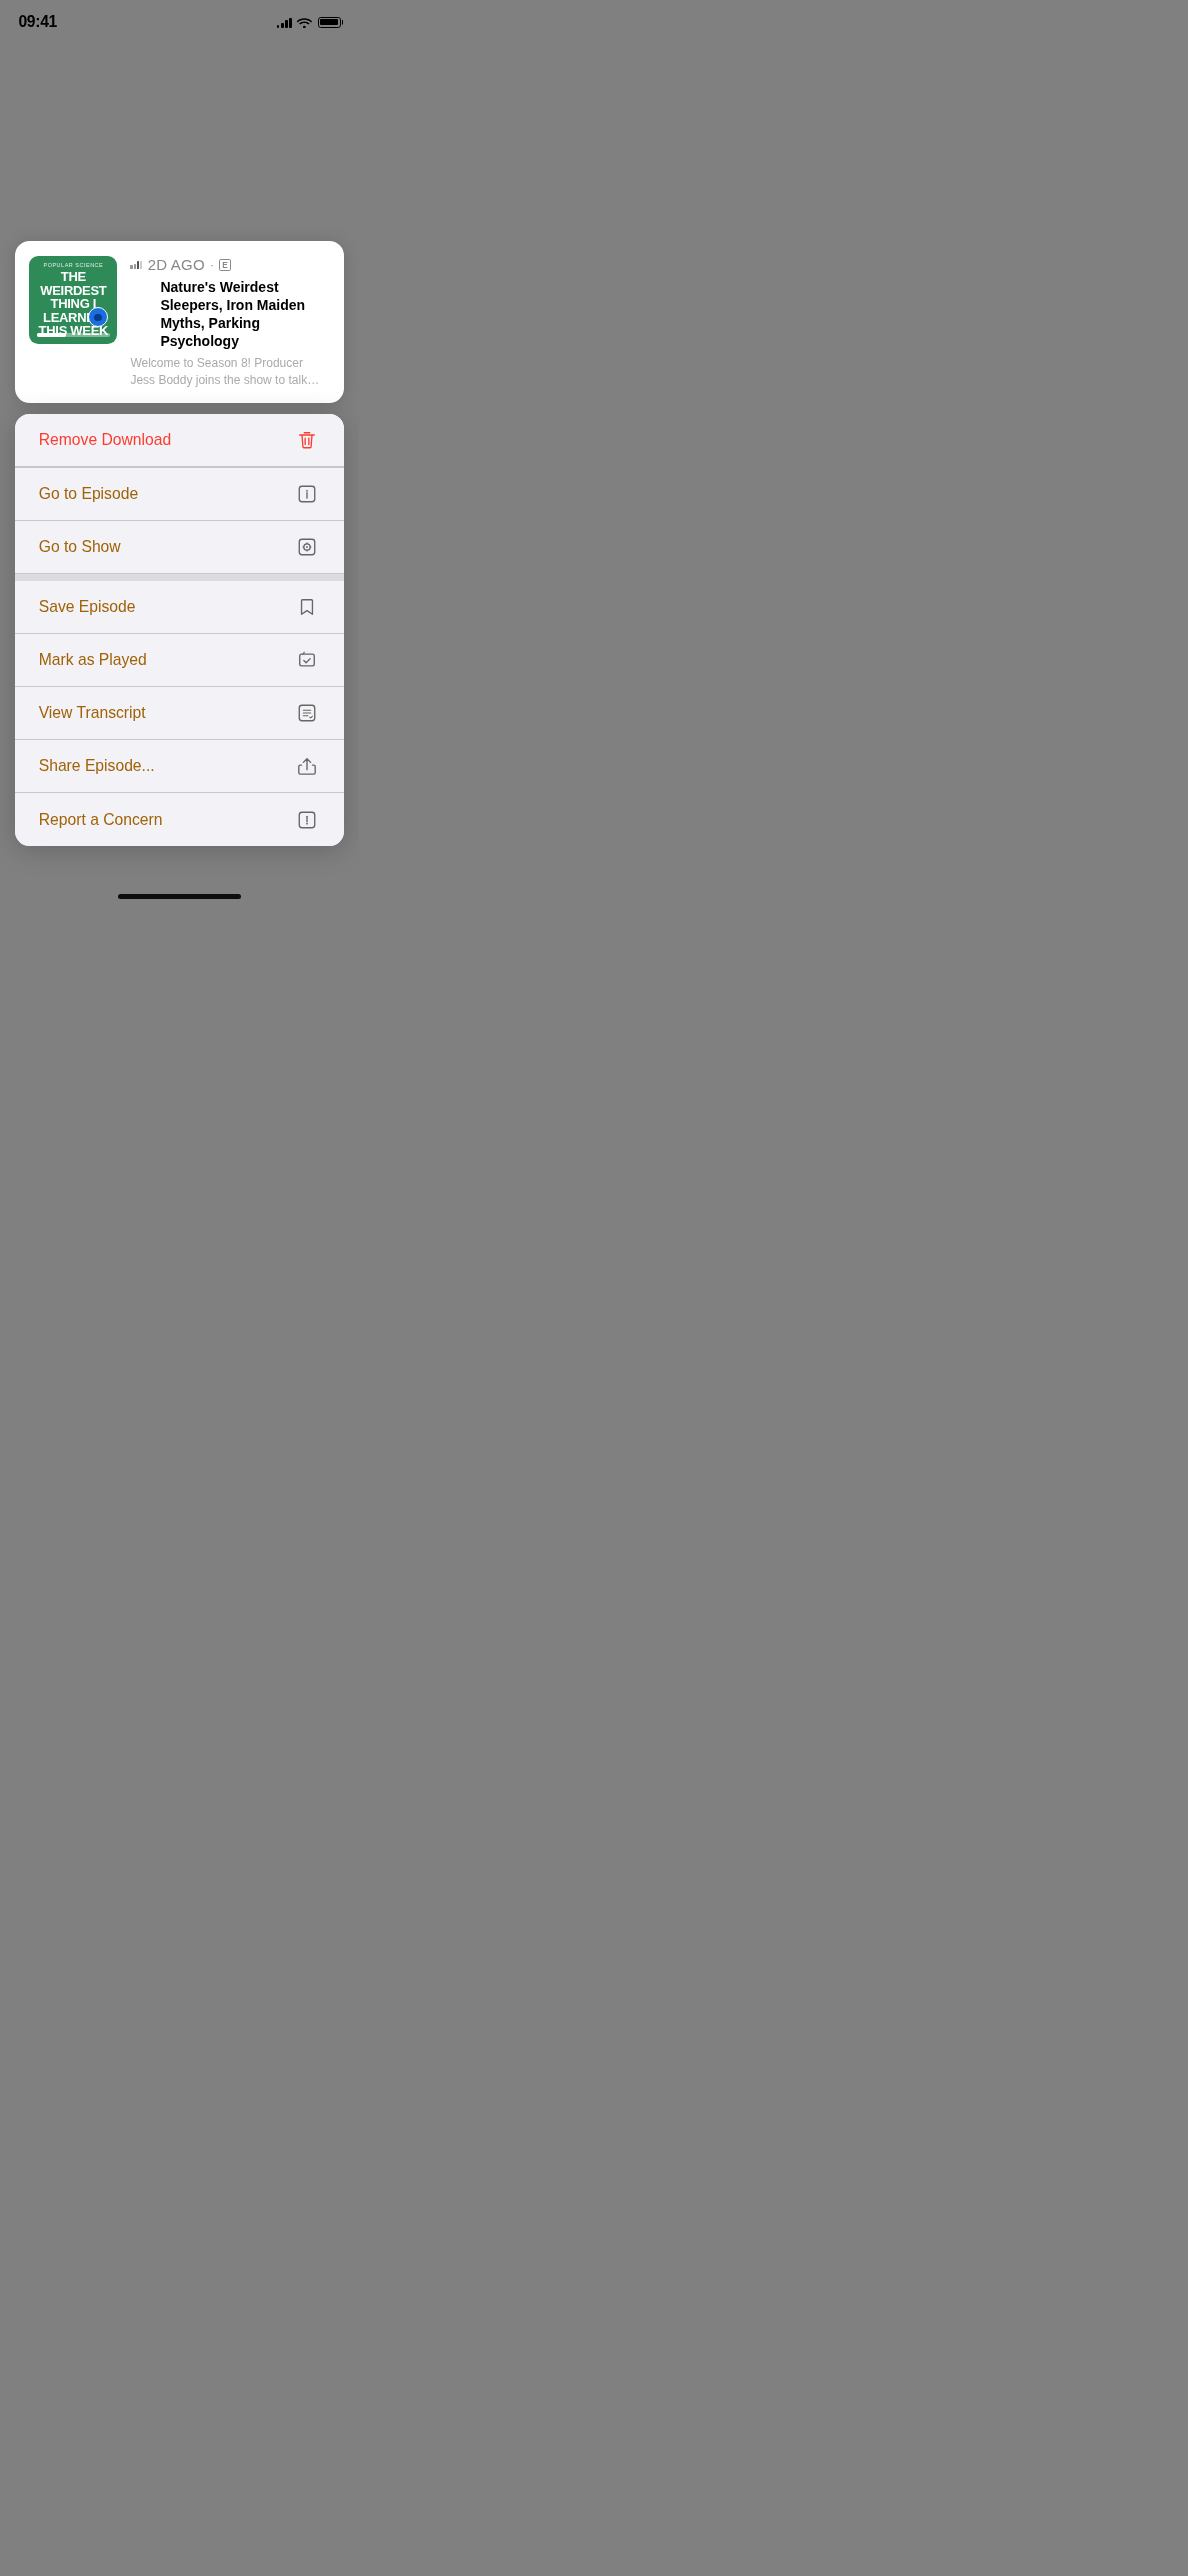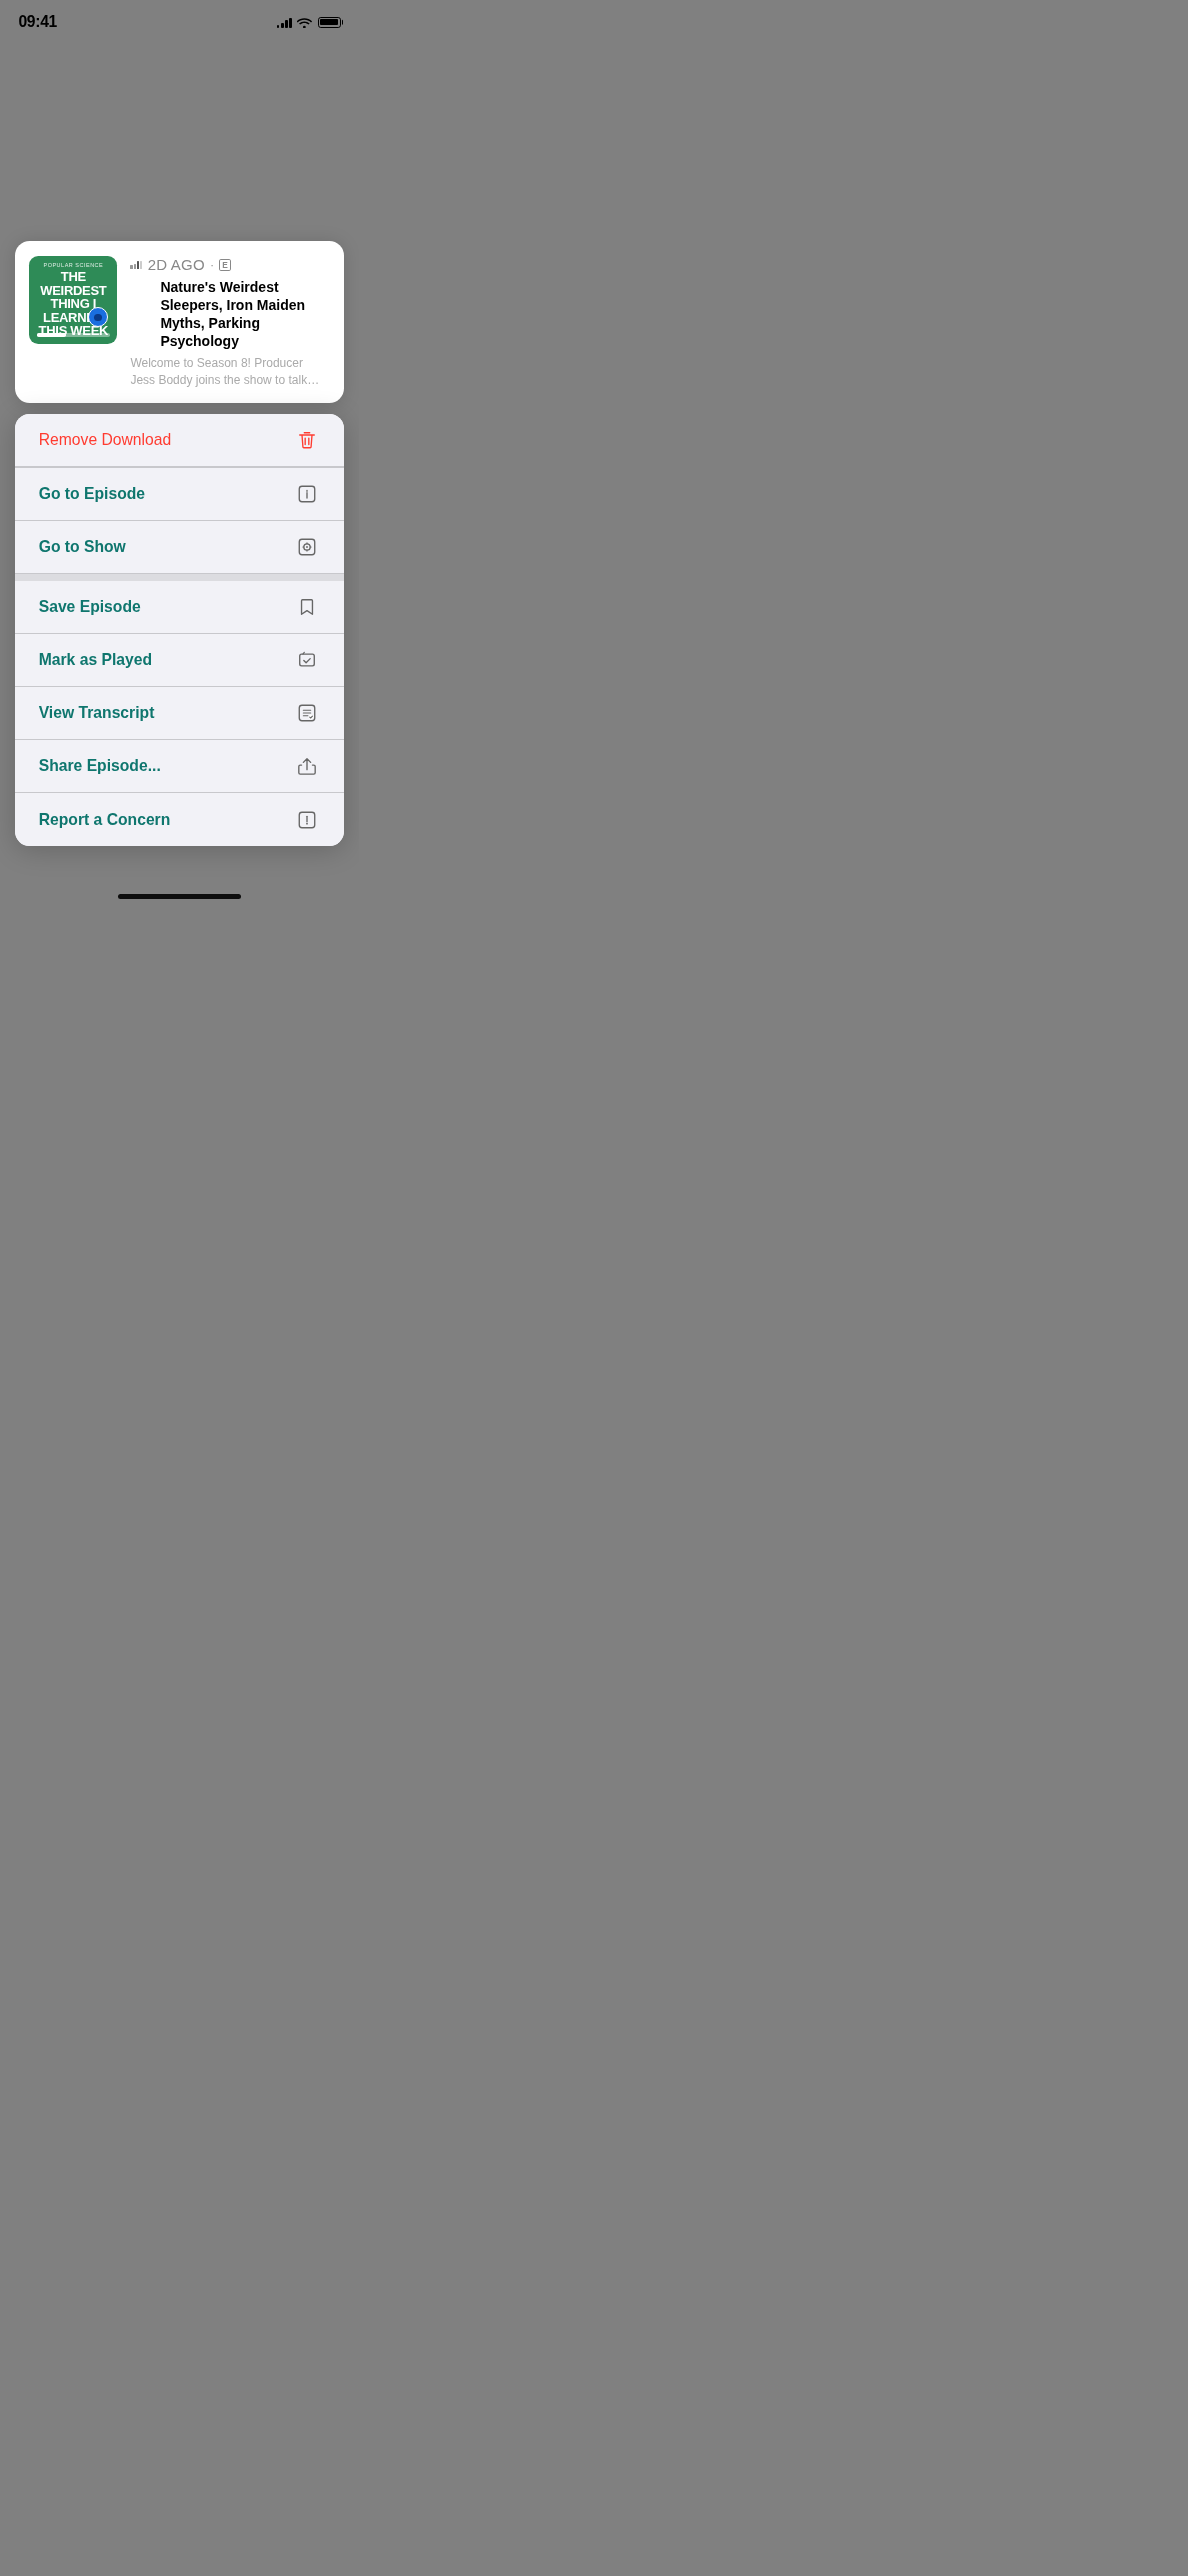--- a/index.html
+++ b/index.html
@@ -248,22 +248,22 @@
       position: relative;
       gap: 48px;
     }
 
     .menu-item:last-child {
       border-bottom: none;
     }
 
     .menu-item-label {
       font-size: 15.7px;
-      color: #0f766e;
-      font-weight: 700;
+      color: #a16207;
+      font-weight: 400;
     }
 
     .menu-item-label.destructive {
       color: #ff3b30;
       font-weight: 400;
     }
 
     .menu-icon {
       width: 26px;
       height: 26px;

